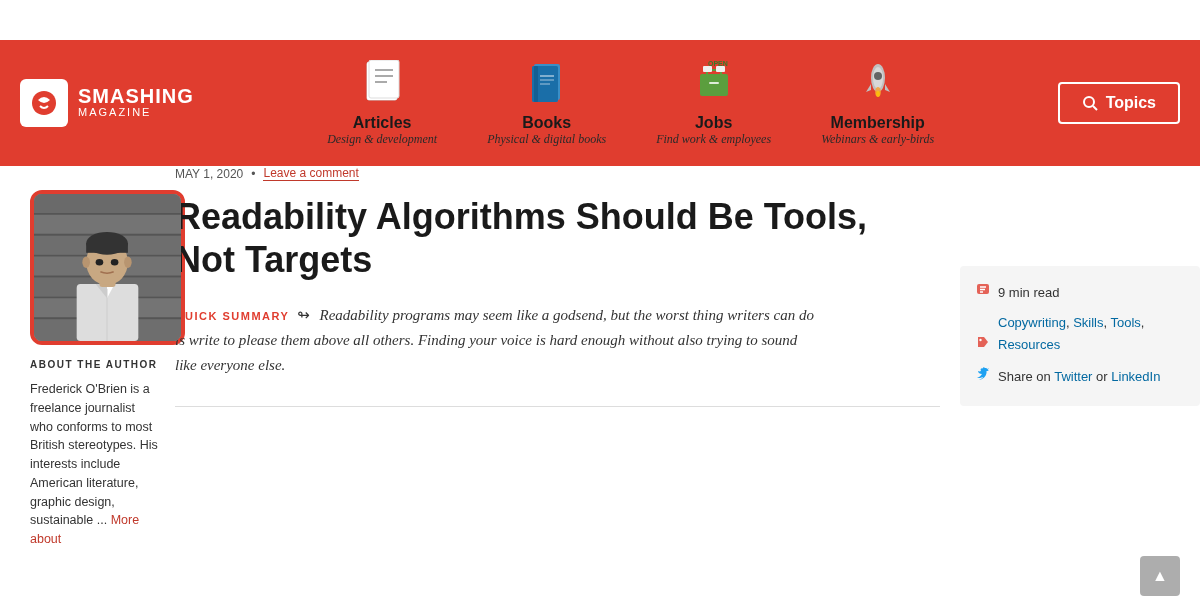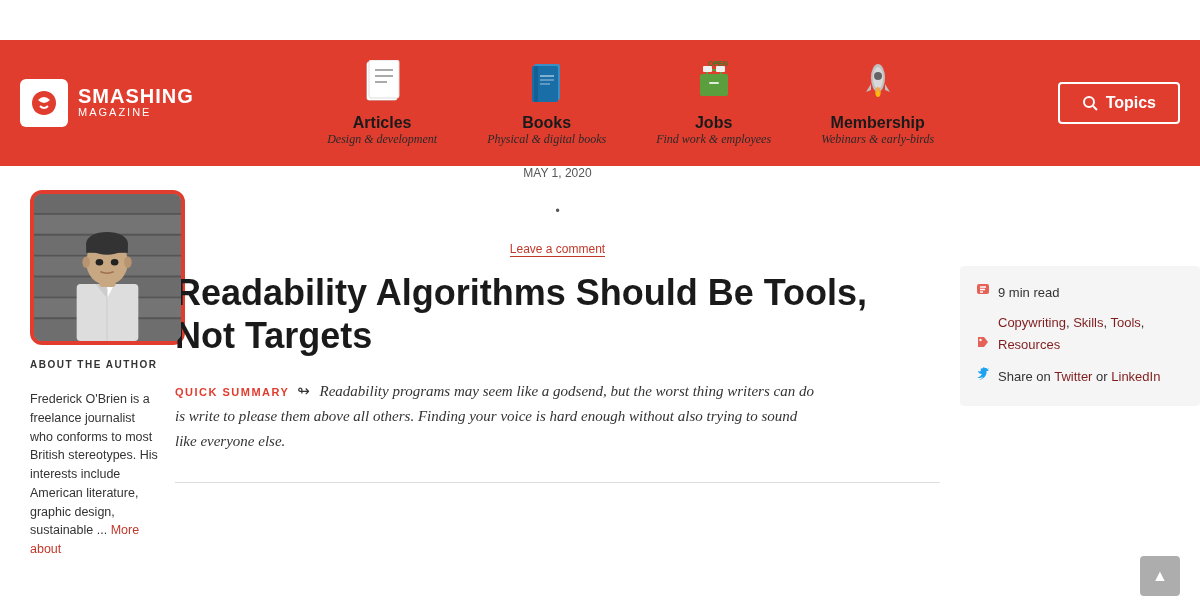--- a/index.html
+++ b/index.html
@@ -119,21 +119,21 @@
     
     .person-svg { width: 100%; height: 100%; }
 
     .about-label {
       font-family: Arial, sans-serif;
       font-size: 10px;
       font-weight: 700;
       letter-spacing: 1.5px;
       color: #333;
       text-transform: uppercase;
-      margin-bottom: 20px;
+      margin-bottom: 10px;
     }
     .author-bio {
       font-family: Arial, sans-serif;
       font-size: 12.5px;
       color: #333;
       line-height: 1.5;
     }
     .more-about {
       color: #c0392b;
       text-decoration: none;
@@ -146,22 +146,21 @@
       flex: 1;
       padding-right: 20px;
     }
     .article-meta {
       font-family: Arial, sans-serif;
       font-size: 12px;
       color: #555;
       margin-bottom: 14px;
       display: flex;
       align-items: center;
-      gap: 24px;
-      flex-direction: column;
+      gap: 8px;
     }
     .article-meta a {
       color: #c0392b;
       text-decoration: none;
       border-bottom: 1px solid #c0392b;
     }
     .article-title {
       font-family: Arial, sans-serif;
       font-weight: 700;
       font-size: 36px;
@@ -212,21 +211,21 @@
       color: #333;
       line-height: 1.7;
     }
     .info-box .row {
       display: flex;
       align-items: flex-end;
       gap: 8px;
       margin-bottom: 4px;
     }
     .info-box .row .icon-sm { flex-shrink: 0; margin-top: 2px; }
-    .info-box a { color: #7f1d1d; text-decoration: none; }
+    .info-box a { color: #0369a1; text-decoration: none; }
 
     
     .back-top {
       position: absolute;
       bottom: 20px;
       right: 20px;
       width: 40px;
       height: 40px;
       background: #999;
       border-radius: 4px;

